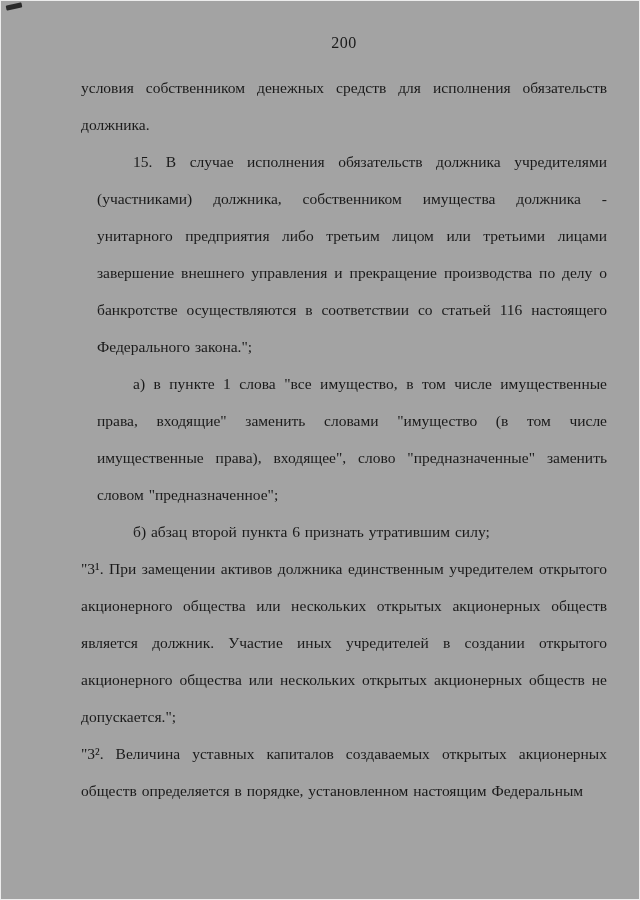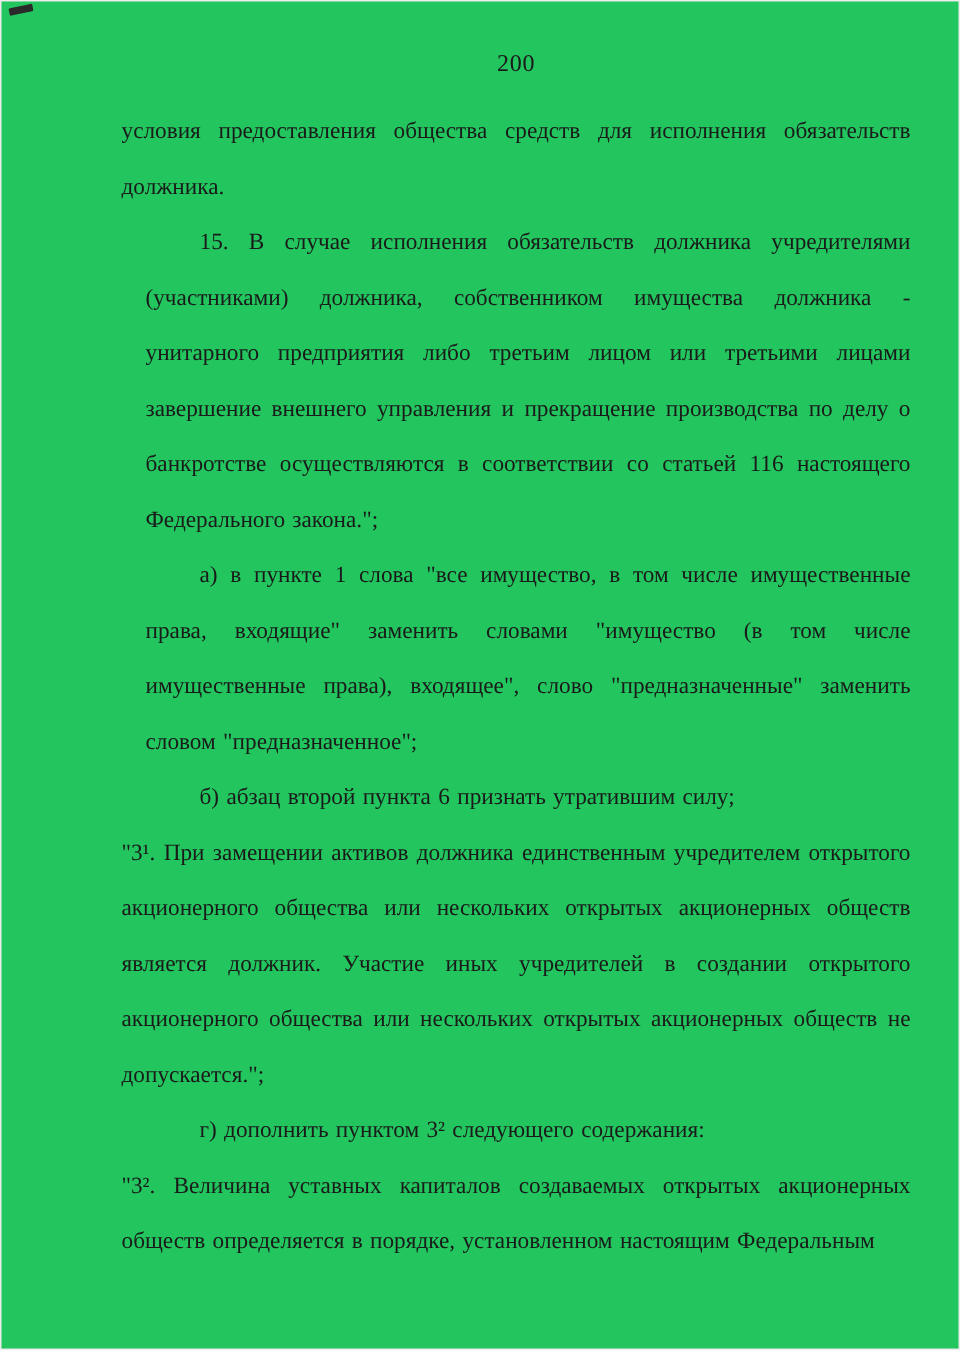--- a/index.html
+++ b/index.html
@@ -11,21 +11,21 @@
     width: 640px;
     height: 900px;
     position: relative;
     overflow: hidden;
     font-family: "Liberation Serif", "DejaVu Serif", serif;
     color: #1a1a1a;
   }
   .page {
     position: absolute;
     inset: 0;
-    background: #22c55e;
+    background: #a3a3a3;
     box-shadow: inset 0 0 0 1px #ececec;
   }
   .scan-artifact {
     position: absolute;
     top: 4px;
     left: 6px;
     width: 16px;
     height: 5px;
     background: #2a2a2a;
     transform: rotate(-12deg);
@@ -61,22 +61,21 @@
   }
 </style>
 </head>
 <body>
 
 <div class="page">
   <div class="scan-artifact"></div>
   <div class="content-col">
     <div class="page-number">200</div>
     <div class="body-text">
-      <p class="para">условия предоставления общества средств для исполнения обязательств должника.</p>
+      <p class="para">условия собственником денежных средств для исполнения обязательств должника.</p>
       <p class="para indent">15. В случае исполнения обязательств должника учредителями (участниками) должника, собственником имущества должника - унитарного предприятия либо третьим лицом или третьими лицами завершение внешнего управления и прекращение производства по делу о банкротстве осуществляются в соответствии со статьей 116 настоящего Федерального закона.";</p>
       <p class="para indent">а) в пункте 1 слова "все имущество, в том числе имущественные права, входящие" заменить словами "имущество (в том числе имущественные права), входящее", слово "предназначенные" заменить словом "предназначенное";</p>
       <p class="para indent">б) абзац второй пункта 6 признать утратившим силу;</p>
       <p class="para">"3¹. При замещении активов должника единственным учредителем открытого акционерного общества или нескольких открытых акционерных обществ является должник. Участие иных учредителей в создании открытого акционерного общества или нескольких открытых акционерных обществ не допускается.";</p>
-      <p class="para indent">г) дополнить пунктом 3² следующего содержания:</p>
       <p class="para">"3². Величина уставных капиталов создаваемых открытых акционерных обществ определяется в порядке, установленном настоящим Федеральным</p>
     </div>
   </div>
 </div>
 
 </body></html>

